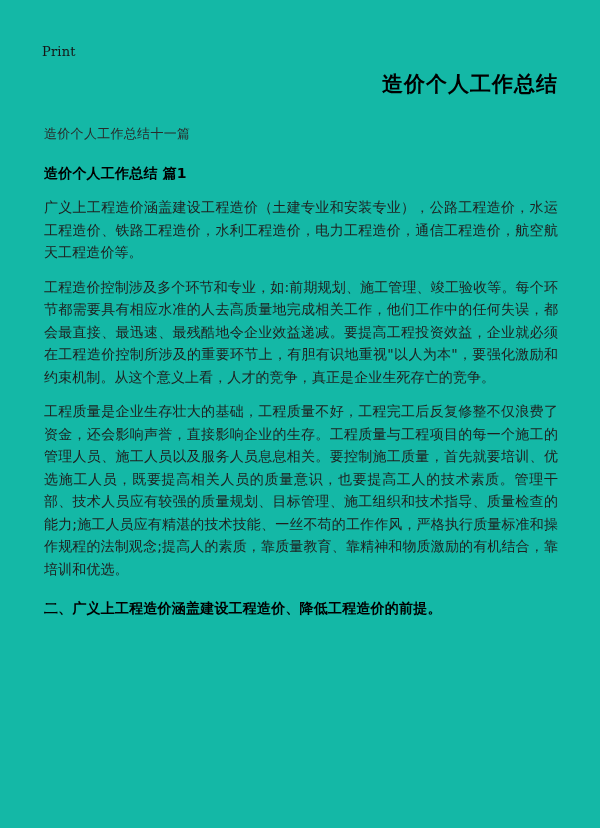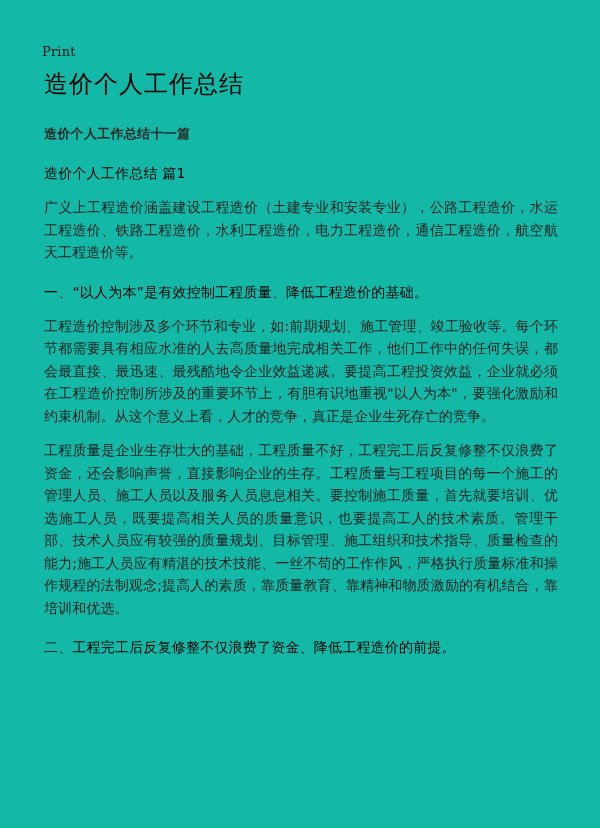--- a/index.html
+++ b/index.html
@@ -39,42 +39,42 @@
   }
 
   .content {
     position: absolute;
     left: 44px;
     top: 70px;
     width: 514px;
   }
 
   .doc-title {
-    font-size: 24px;
+    font-size: 21px;
     line-height: 28px;
-    font-weight: 400;
-    text-align: left;
+    font-weight: 700;
+    text-align: right;
     letter-spacing: 1px;
     margin: 0 0 26px 0;
     color: #000000;
   }
 
   .doc-subtitle {
     font-size: 13px;
     line-height: 20px;
-    font-weight: 700;
+    font-weight: 400;
     margin: 0 0 18px 0;
     color: #2a2a2a;
     letter-spacing: 0.3px;
   }
 
   .section-heading {
     font-size: 14px;
     line-height: 22px;
-    font-weight: 400;
+    font-weight: 700;
     margin: 17px 0 12px 0;
     color: #000000;
     letter-spacing: 0.2px;
   }
 
   .para {
     font-size: 14px;
     line-height: 22.5px;
     margin: 0 0 12px 0;
     color: #1f1f1f;
@@ -96,22 +96,21 @@
 
     <h1 class="doc-title">造价个人工作总结</h1>
 
     <div class="doc-subtitle">造价个人工作总结十一篇</div>
 
     <div class="section-heading">造价个人工作总结 篇1</div>
 
     <p class="para">广义上工程造价涵盖建设工程造价（土建专业和安装专业），公路工程造价，水运工程造价、铁路工程造价，水利工程造价，电力工程造价，通信工程造价，航空航天工程造价等。</p>
 
 
-    <div class="section-heading">一、“以人为本”是有效控制工程质量、降低工程造价的基础。</div>
 
     <p class="para">工程造价控制涉及多个环节和专业，如:前期规划、施工管理、竣工验收等。每个环节都需要具有相应水准的人去高质量地完成相关工作，他们工作中的任何失误，都会最直接、最迅速、最残酷地令企业效益递减。要提高工程投资效益，企业就必须在工程造价控制所涉及的重要环节上，有胆有识地重视"以人为本"，要强化激励和约束机制。从这个意义上看，人才的竞争，真正是企业生死存亡的竞争。</p>
 
     <p class="para">工程质量是企业生存壮大的基础，工程质量不好，工程完工后反复修整不仅浪费了资金，还会影响声誉，直接影响企业的生存。工程质量与工程项目的每一个施工的管理人员、施工人员以及服务人员息息相关。要控制施工质量，首先就要培训、优选施工人员，既要提高相关人员的质量意识，也要提高工人的技术素质。管理干部、技术人员应有较强的质量规划、目标管理、施工组织和技术指导、质量检查的能力;施工人员应有精湛的技术技能、一丝不苟的工作作风，严格执行质量标准和操作规程的法制观念;提高人的素质，靠质量教育、靠精神和物质激励的有机结合，靠培训和优选。</p>
 
-    <div class="section-heading">二、工程完工后反复修整不仅浪费了资金、降低工程造价的前提。</div>
+    <div class="section-heading">二、广义上工程造价涵盖建设工程造价、降低工程造价的前提。</div>
 
   </div>
 </div>
 
 </body></html>

